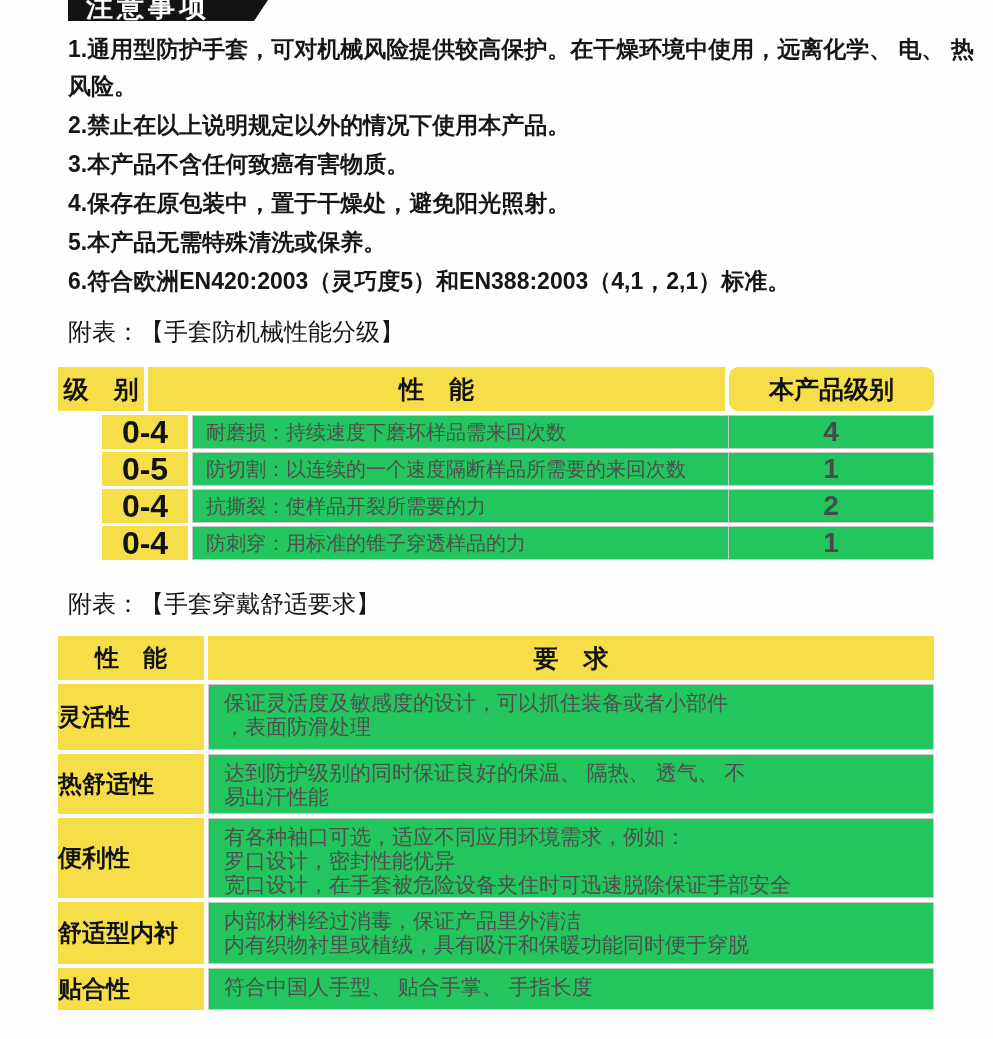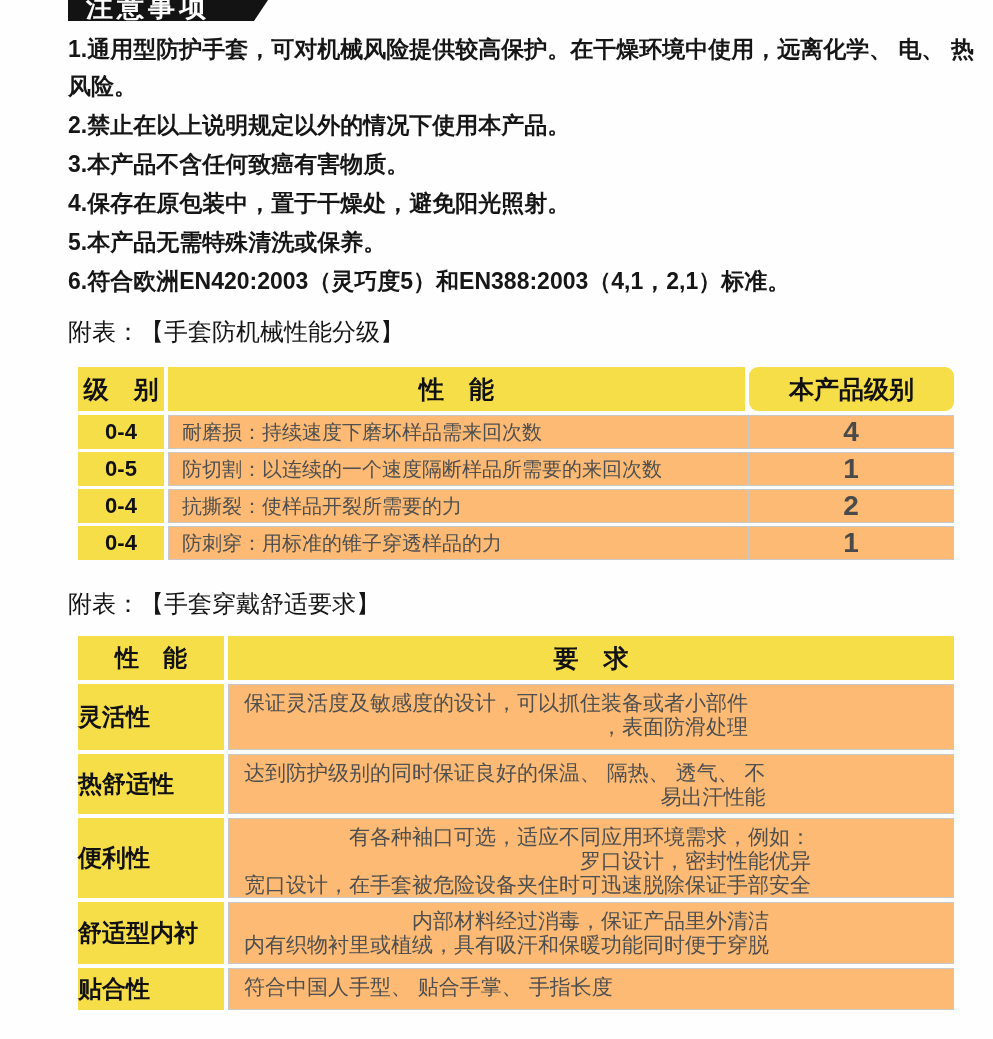--- a/index.html
+++ b/index.html
@@ -26,36 +26,36 @@
     line-height:37px; margin-bottom:2px;
   }
   
   .tbl-heading {
     position:absolute; left:68px; font-size:24px; font-weight:400;
     color:#161616; line-height:30px;
   }
   .h-t1 { top:317px; }
   .h-t2 { top:589px; }
   
-  .tbl { position:absolute; left:78px; width:876px;text-align:right; }
+  .tbl { position:absolute; left:58px; width:876px; }
   .trow { display:flex; gap:4px; }
   .ycell {
     background:#F6DE49; display:flex; align-items:center; justify-content:center;
   }
   .header-row .ycell { font-weight:700; color:#111111; }
-  .main { flex:1; display:flex; background:#fdba74; border:1px solid #c9c9c9; }
+  .main { flex:1; display:flex; background:#22c55e; border:1px solid #c9c9c9; }
   
   .t1 { top:367px; }
   .t1 .trow { margin-bottom:3px; }
   .t1 .header-row { height:44px; font-size:25px; margin-bottom:4px; }
   .t1 .c-level { width:86px; flex:none; }
   .t1 .header-row .c-perf { flex:1; }
   .t1 .header-row .c-val { width:205px; flex:none;border-radius:9px; }
   .t1 .drow { height:34px; }
-  .t1 .drow .c-level { font-size:22px; font-weight:700; color:#111111; }
+  .t1 .drow .c-level { font-size:32px; font-weight:700; color:#111111;margin-left:44px; }
   .t1 .perf {
     flex:1; display:flex; align-items:center; padding-left:13px;
     font-size:20px; color:#4f4f4f; border-right:1px solid #c9c9c9;
   }
   .t1 .val {
     width:204px; flex:none; display:flex; align-items:center; justify-content:center;
     font-size:28px; font-weight:700; color:#4a4a4a;
   }
   
   .t2 { top:636px; }

